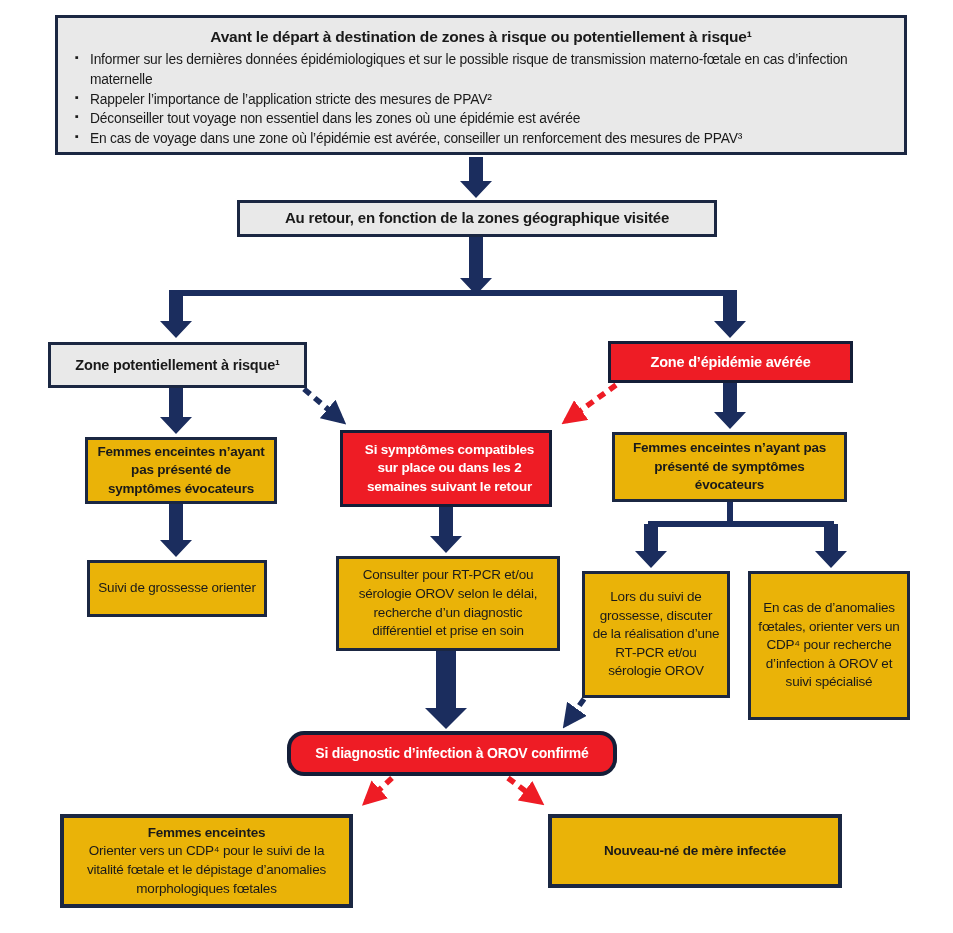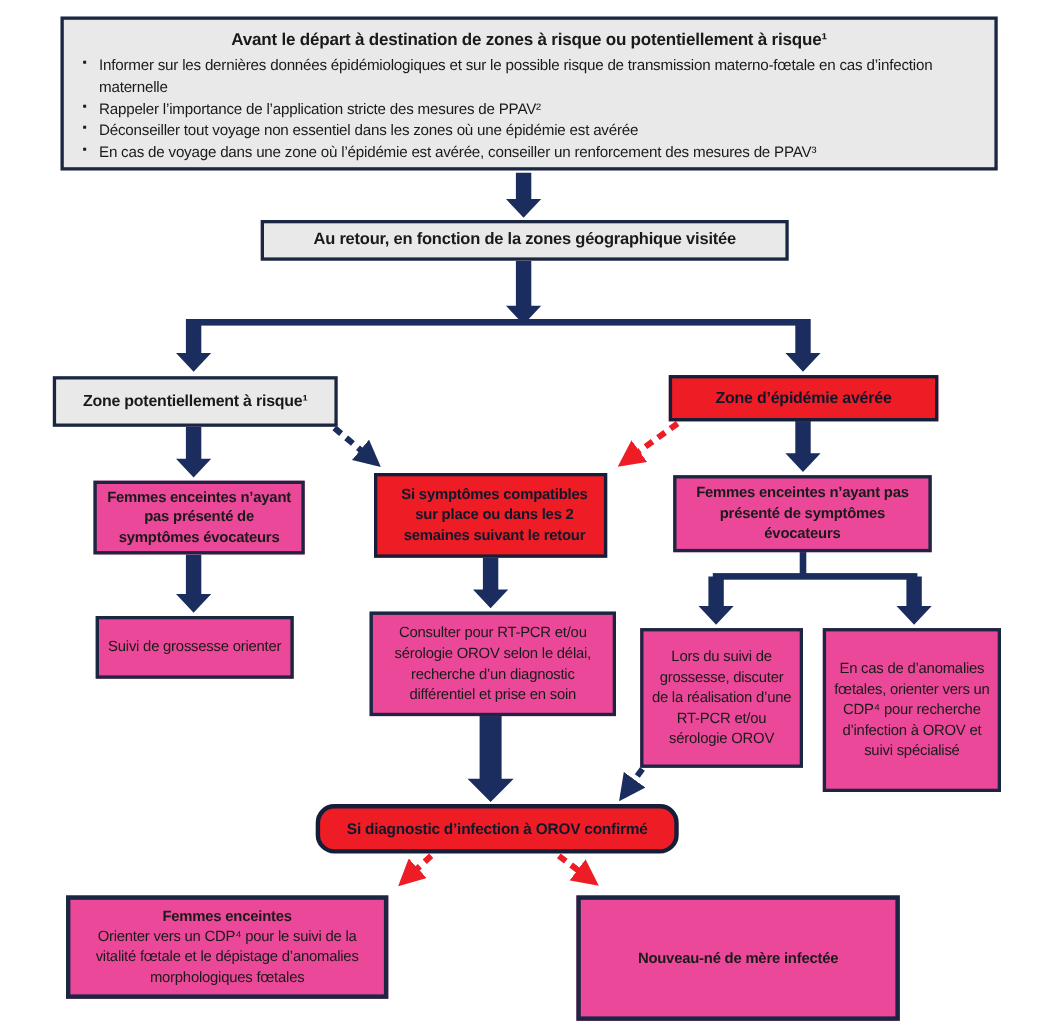--- a/index.html
+++ b/index.html
@@ -11,45 +11,45 @@
     --ink:#1a1a1a;
   }
   html,body{margin:0;padding:0;background:#fff;}
   #canvas{
     position:relative;width:953px;height:933px;background:#fff;overflow:hidden;
     font-family:"Liberation Sans","DejaVu Sans",sans-serif;color:var(--ink);
     letter-spacing:-0.2px;
   }
   .bx{
     position:absolute;box-sizing:border-box;border:3px solid var(--border);
-    background:#ec4899;display:flex;flex-direction:column;align-items:center;justify-content:center;
+    background:#eab308;display:flex;flex-direction:column;align-items:center;justify-content:center;
     text-align:center;font-size:13.5px;line-height:1.38;padding:2px 6px;
   }
   .bx.gray{background:var(--gray);}
-  .bx.red{background:var(--red);color:#0f172a;border-color:var(--darkborder);}
+  .bx.red{background:var(--red);color:#ffffff;border-color:var(--darkborder);}
   .bx.bold{font-weight:bold;}
   .bx.thick{border-width:4px;}
   #topbox{left:55px;top:15px;width:852px;height:140px;display:block;padding:6px 12px 6px 12px;}
   #topbox .ttl{font-weight:bold;font-size:15.5px;text-align:center;margin:2px 0 3px 0;}
   #topbox ul{list-style:none;margin:0;padding:0;font-size:13.8px;line-height:1.42;text-align:left;}
   #topbox li{position:relative;padding-left:20px;}
   #topbox li::before{content:"▪";position:absolute;left:5px;top:0;font-size:11px;}
   #retour{left:237px;top:200px;width:480px;height:37px;font-size:15px;}
   #zoneL{left:48px;top:342px;width:259px;height:46px;font-size:14.5px;}
   #zoneR{left:608px;top:341px;width:245px;height:42px;font-size:14.5px;}
   #femL{left:85px;top:437px;width:192px;height:67px;}
   #symp{left:340px;top:430px;width:212px;height:77px;padding-left:13px;}
   #femR{left:612px;top:432px;width:235px;height:70px;}
   #suivi{left:87px;top:560px;width:180px;height:57px;}
   #consult{left:336px;top:556px;width:224px;height:95px;}
   #lors{left:582px;top:571px;width:148px;height:127px;}
   #encas{left:748px;top:571px;width:162px;height:149px;}
   #diag{left:287px;top:731px;width:330px;height:45px;font-size:14px;border-radius:17px;}
   #outL{left:60px;top:814px;width:293px;height:94px;}
-  #outR{left:524px;top:814px;width:294px;height:114px;}
+  #outR{left:548px;top:814px;width:294px;height:74px;}
   .out-title{font-weight:bold;}
   #arrows{position:absolute;left:0;top:0;pointer-events:none;}
   .blk{fill:var(--navy);}
   .dash{stroke-width:5.5;fill:none;stroke-dasharray:8 6;}
   .dash.n{stroke:var(--navy);}
   .dash.r{stroke:var(--red);}
 </style>
 </head>
 <body>
 

